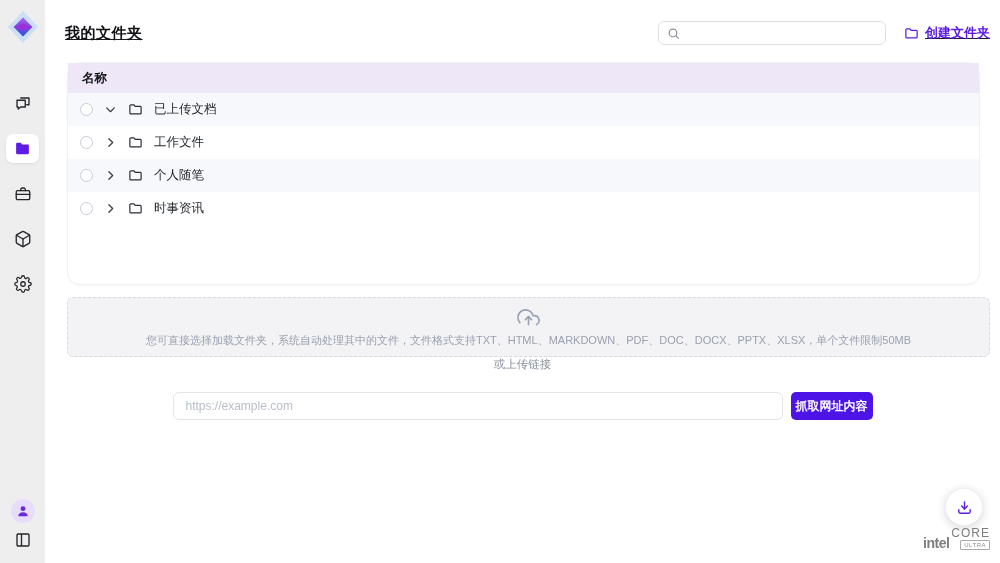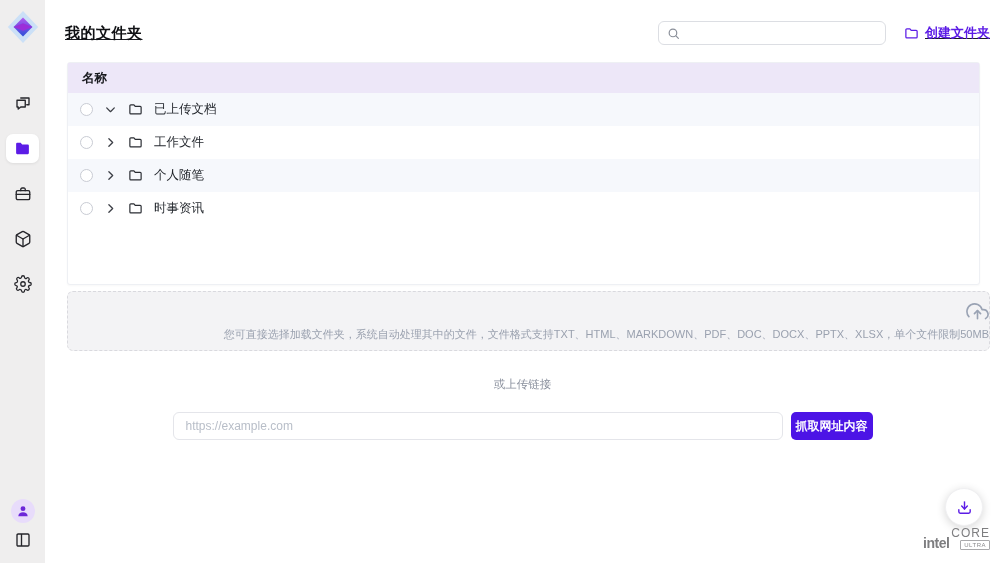--- a/index.html
+++ b/index.html
@@ -42,21 +42,21 @@
   }
   .search-box input { border:none; outline:none; flex:1; font-size:12px; color:#333; background:transparent; font-family:inherit; }
   .create-folder-btn {
     margin-left:18px; display:flex; align-items:center; gap:6px;
     color:#5c1ce6; font-size:13px; font-weight:700; background:none; border:none; cursor:pointer;
     font-family:inherit;
   }
 
   
   .folder-table {
-    margin:17px 20px 0 22px; border:1px solid #eef0f4; border-radius:3px;
+    margin:17px 20px 0 22px; border:1px solid #eef0f4; border-radius:13px;
     min-height:223px; background:#fff; box-shadow:0 1px 2px rgba(20,20,40,.03);
   }
   .table-head {
     height:30px; background:#ede7f8; display:flex; align-items:center;
     padding-left:14px; font-size:12.5px; font-weight:700; color:#17181d;
   }
   .table-row {
     height:33px; display:flex; align-items:center; gap:11px; padding-left:12px;
     font-size:12.5px; color:#1f2329; cursor:pointer;
   }
@@ -64,28 +64,28 @@
   .row-check {
     width:13px; height:13px; border:1px solid #c9ccd4; border-radius:50%; background:#fff; flex:0 0 13px;
   }
   .chevron { display:flex; color:#3c3f46; }
   .chevron svg { transition:transform .1s; }
   .chevron.down svg { transform:rotate(90deg); }
   .row-folder-icon { display:flex; color:#2a2d33; }
 
   
   .dropzone {
-    margin:6px 10px 0 22px; height:60px; background:#f3f3f5;
+    margin:12px 10px 0 22px; height:60px; background:#f3f3f5;
     border:1px dashed #d9d9de; border-radius:6px;
-    display:flex; flex-direction:column; align-items:flex-end; justify-content:center; gap:3px;
+    display:flex; flex-direction:column; align-items:center; justify-content:center; gap:3px;
   }
   .dropzone .cloud { color:#9aa3b4; }
   .dropzone .hint { font-size:11px; color:#9aa1af; }
 
-  .or-link { text-align:center; margin-top:26px; font-size:11.5px; color:#8b919e; }
+  .or-link { text-align:center; font-size:11.5px; color:#8b919e; }
 
   .url-row { margin:20px auto 0; width:700px; display:flex; gap:8px; }
   .url-input {
     flex:1; height:28px; border:1px solid #e4e5ea; border-radius:6px; padding:0 12px;
     font-size:12px; color:#333; outline:none; font-family:inherit;
   }
   .url-input::placeholder { color:#b8bec8; }
   .fetch-btn {
     width:82px; height:28px; background:#4c14e6; color:#fff; border:none; border-radius:5px;
     font-size:12px; font-weight:700; cursor:pointer; font-family:inherit;

